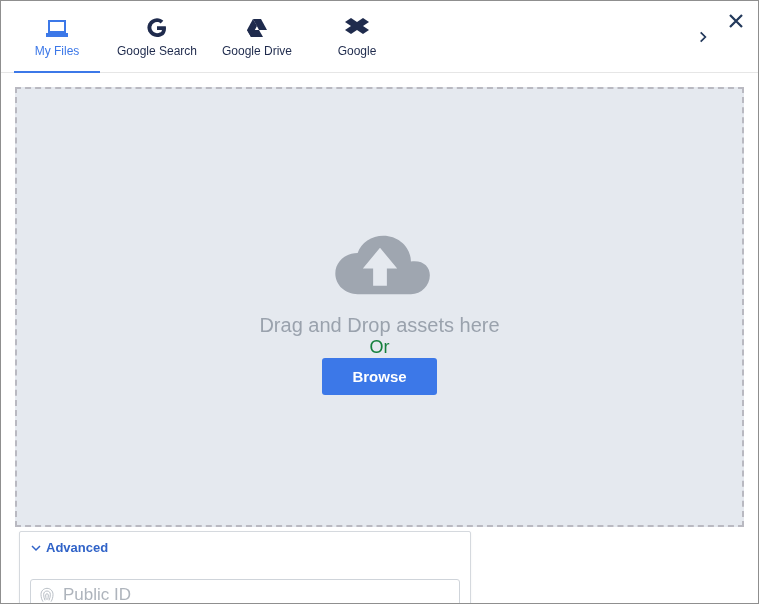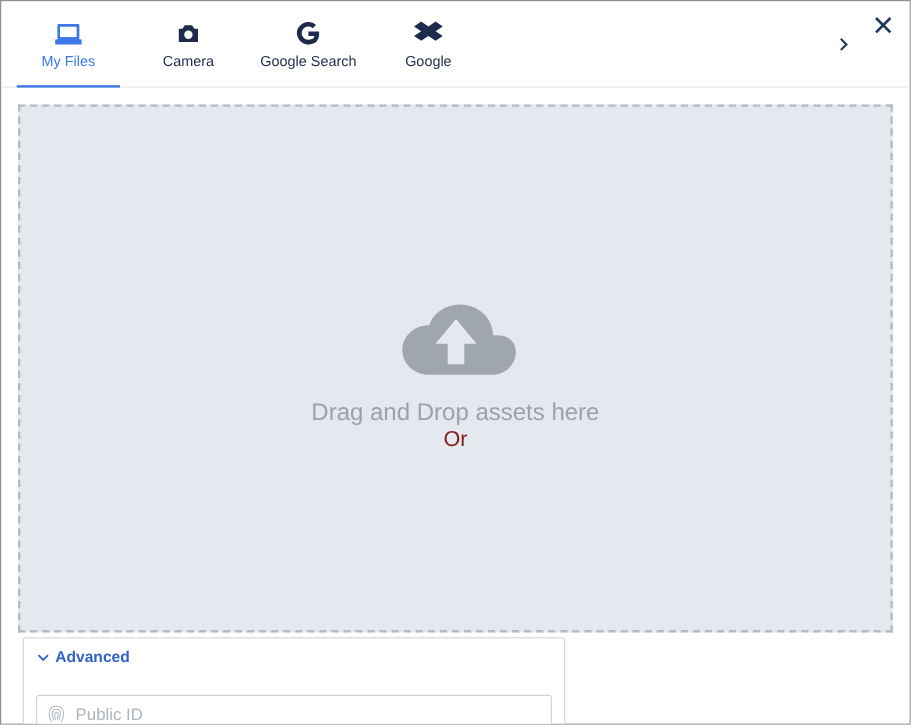--- a/index.html
+++ b/index.html
@@ -36,21 +36,21 @@
   }
   .close-btn svg { width: 18px; height: 18px; fill: #23395b; }
   .body-area { position: relative; height: calc(604px - 74px); }
   .dashed-area {
     position: absolute; left: 14px; right: 14px; top: 14px; height: 440px;
     border: 2px dashed #b9b9c1; background: #e5e9ef;
     display: flex; flex-direction: column; align-items: center; justify-content: center;
   }
   .cloud-wrap svg { width: 110px; height: 90px; fill: #9fa6b0; }
   .dnd-text { font-size: 20px; color: #9aa2ad; }
-  .or-text { font-size: 18px; color: #7f1d1d; }
+  .or-text { font-size: 18px; color: #15803d; }
   .browse-btn {
     background: #3c78e8; color: #fff; border: none; border-radius: 3px;
     font-size: 15px; font-weight: 600; padding: 10px 30px; cursor: pointer;
   }
   .advanced-panel {
     position: absolute; left: 18px; top: 458px; width: 452px;
     background: #fff; border: 1px solid #d5d9de; border-radius: 2px;
     box-shadow: 0 1px 3px rgba(0,0,0,0.05); padding: 8px 10px 12px 10px;
   }
   .adv-header {
@@ -59,21 +59,21 @@
   }
   .adv-header svg { width: 12px; height: 12px; fill: #3063c8; }
   .adv-field {
     display: flex; align-items: center; gap: 8px; height: 32px;
     border: 1px solid #cfd4da; border-radius: 3px; padding: 0 8px; margin-bottom: 8px;
     background: #fff;
   }
   .adv-field:last-child { margin-bottom: 0; }
   .adv-field svg { width: 16px; height: 16px; fill: #b4bac2; flex: 0 0 16px; }
   .adv-field input {
-    flex: 1; border: none; outline: none; font-size: 14px; color: #333;
+    flex: 1; border: none; outline: none; font-size: 17px; color: #333;
     background: transparent;
   }
   .adv-field input::placeholder { color: #aeb4bc; }
 </style>
 </head>
 <body>
 
 <div class="window">
 
   <div class="tabbar">
@@ -81,38 +81,39 @@
     <div class="tab active">
       <svg viewBox="0 0 24 24">
           <path d="M4 5h16v11H4z M2 18h20v2H2z" fill="none" stroke="currentColor" stroke-width="2"></path>
           <rect x="4" y="5" width="16" height="11" rx="1" fill="none" stroke="#3c78e8" stroke-width="2"></rect>
           <rect x="2" y="17" width="20" height="2" fill="#3c78e8"></rect>
         </svg>
       <span>My Files</span>
     </div>
 
 
-    <div class="tab">
-      <svg viewBox="0 0 24 24">
-          <path d="M4 8h3l2-3h6l2 3h3v11H4z"></path>
-          <circle cx="12" cy="13" r="3.5" fill="#fff"></circle>
-        </svg>
-      <span>Camera</span>
-    </div>
 
     <div class="tab">
       <svg viewBox="0 0 24 24">
           <path d="M21 12.2c0-.7-.1-1.3-.2-1.9H12v3.7h5c-.2 1.2-.9 2.2-1.9 2.9v2.4h3.1c1.8-1.7 2.8-4.1 2.8-7.1z"></path>
           <path d="M12 21c2.6 0 4.7-.9 6.3-2.3l-3.1-2.4c-.9.6-2 .9-3.2.9-2.5 0-4.6-1.7-5.3-3.9H3.5v2.5C5.1 18.9 8.3 21 12 21z"></path>
           <path d="M6.7 13.3c-.2-.6-.3-1.2-.3-1.8s.1-1.3.3-1.8V7.2H3.5C2.8 8.6 2.4 10.2 2.4 11.5s.4 2.9 1.1 4.3l3.2-2.5z"></path>
           <path d="M12 6.1c1.4 0 2.7.5 3.6 1.4l2.7-2.7C16.7 3.2 14.6 2.3 12 2.3 8.3 2.3 5.1 4.4 3.5 7.5l3.2 2.5C7.4 7.8 9.5 6.1 12 6.1z"></path>
         </svg>
       <span>Google Search</span>
     </div>
 
+    <div class="tab">
+      <svg viewBox="0 0 24 24">
+          <path d="M8 3h8l6 11h-8z"></path>
+          <path d="M2 14l4 7h12l-4-7z"></path>
+          <path d="M8 3 2 14l4 7 6-11z"></path>
+        </svg>
+      <span>Google Drive</span>
+    </div>
 
     <div class="tab">
       <svg viewBox="0 0 24 24">
           <path d="M6 2 0 6l6 4-6 4 6 4 6-4 6 4 6-4-6-4 6-4-6-4-6 4z"></path>
         </svg>
       <span>Google</span>
     </div>
 
 
     <div class="scroll-next">
@@ -132,20 +133,21 @@
 
     <div class="dashed-area">
       <div class="cloud-wrap">
         <svg viewBox="0 0 64 48">
             <path d="M50 22c0-8-7-15-16-15-7 0-13 4-15 10-7 0-13 5-13 12s6 12 13 12h31c6 0 11-5 11-11 0-5-4-9-11-8z"></path>
             <path d="M32 14l-10 12h6v10h8V26h6z" fill="#e5e9ef"></path>
           </svg>
       </div>
       <div class="dnd-text">Drag and Drop assets here</div>
       <div class="or-text">Or</div>
+      <button class="browse-btn">Browse</button>
     </div>
 
     <div class="advanced-panel">
       <div class="adv-header">
         <svg viewBox="0 0 24 24">
             <path d="M4 8l8 8 8-8" fill="none" stroke="#3063c8" stroke-width="3"></path>
           </svg>
         <span>Advanced</span>
       </div>
       <div class="adv-field">

